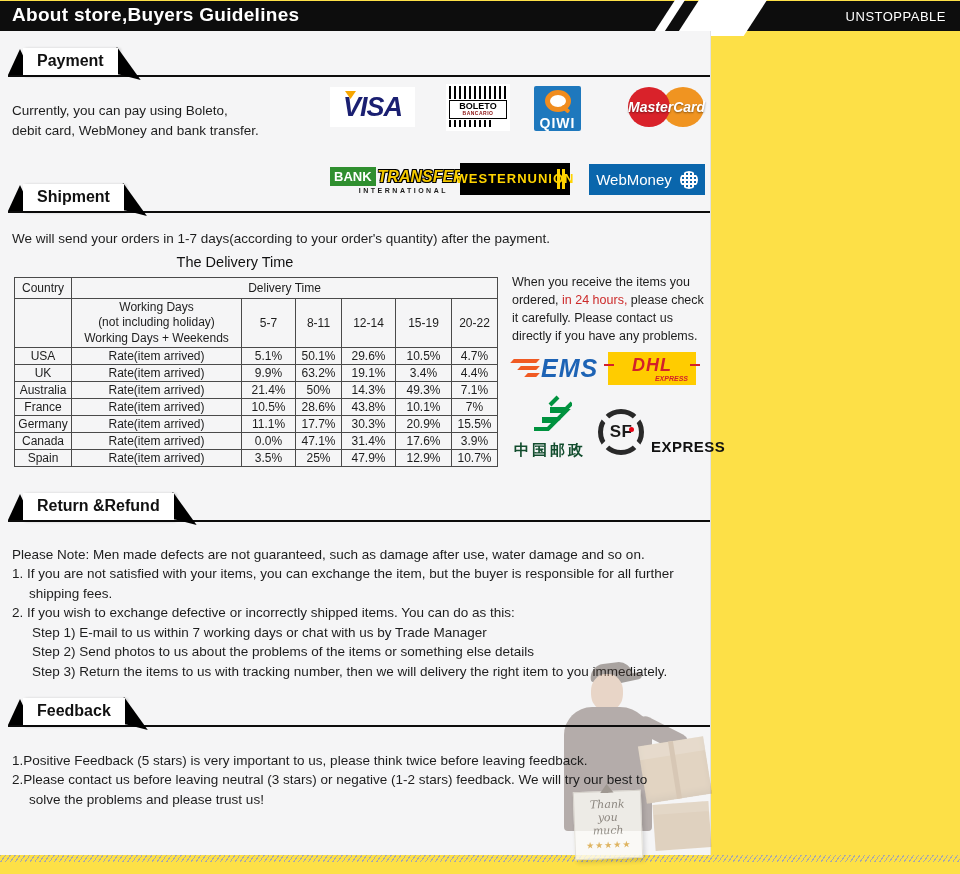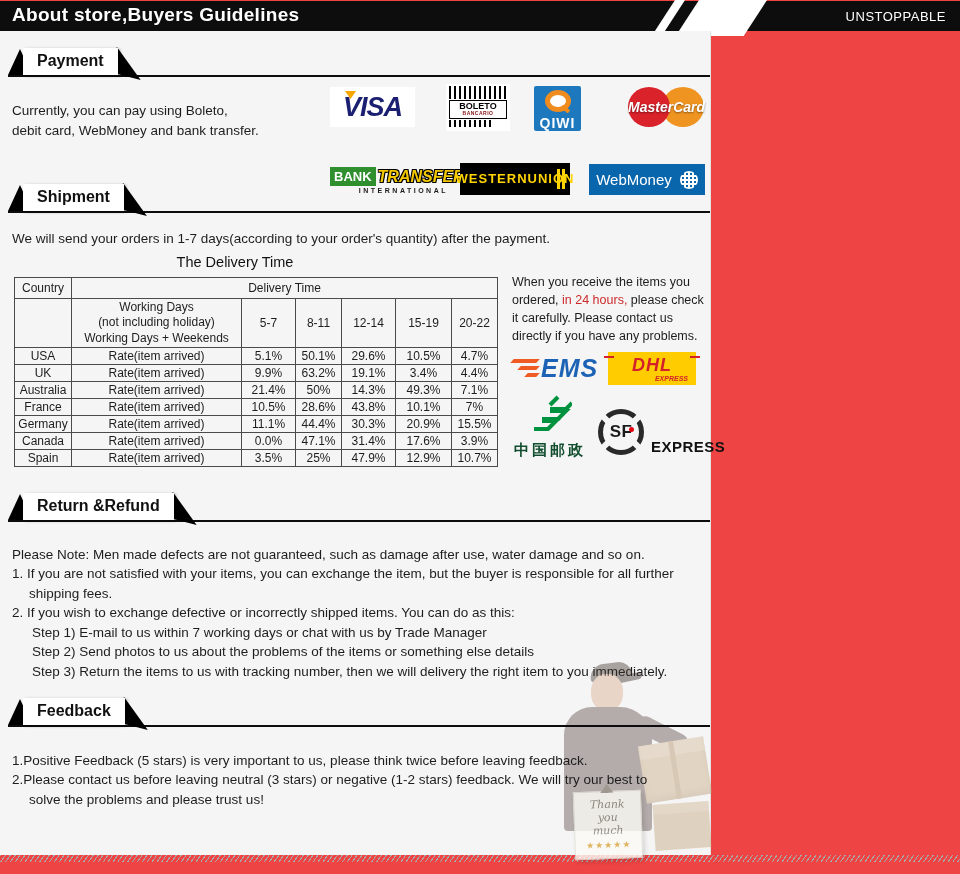--- a/index.html
+++ b/index.html
@@ -1,16 +1,16 @@
 <!DOCTYPE html>
 <html><head>
 <meta charset="utf-8">
 <style>
   html,body{margin:0;padding:0;background:#fff;}
-  #page{position:relative;width:960px;height:874px;background:#ef4444;overflow:hidden;
+  #page{position:relative;width:960px;height:874px;background:#fde047;overflow:hidden;
         font-family:"Liberation Sans","DejaVu Sans",sans-serif;color:#222;}
 
   
   #header{position:absolute;left:0;top:1px;width:960px;height:30px;background:#0d0d0d;}
   #header .title{position:absolute;left:12px;top:3px;color:#fff;font-size:19px;font-weight:bold;letter-spacing:0.3px;}
   #header .brand{position:absolute;right:14px;top:8px;color:#fff;font-size:13px;letter-spacing:0.5px;}
   .slash{position:absolute;top:-3px;height:38px;background:#fff;transform:skewX(-33deg);}
   .slash.s1{left:664px;width:10px;}
   .slash.s2{left:688px;width:68px;}
 
@@ -72,21 +72,21 @@
 
   
   .ems{left:512px;top:323px;display:flex;align-items:center;}
   .ems .wing{width:26px;height:22px;position:relative;margin-right:3px;}
   .ems .wing i{position:absolute;right:0;height:4px;background:#f05a23;transform:skewX(-42deg);display:block;}
   .ems .wing i:nth-child(1){top:1px;width:26px;}
   .ems .wing i:nth-child(2){top:8px;width:19px;}
   .ems .wing i:nth-child(3){top:15px;width:12px;}
   .ems .etxt{font-style:italic;font-weight:900;font-size:25px;color:#1d63b5;letter-spacing:1px;}
   .dhl{left:608px;top:321px;width:88px;height:33px;background:#ffcc00;display:flex;flex-direction:column;justify-content:center;align-items:center;}
-  .dhl .drow{display:flex;gap:18px;}
+  .dhl .drow{display:flex;align-items:center;gap:18px;}
   .dhl .dline{width:10px;height:0;border-top:2.5px solid #d3202a;}
   .dhl .dtxt{font-style:italic;font-weight:900;font-size:18px;color:#d3202a;letter-spacing:1px;line-height:1;}
   .dhl .dsub{font-style:italic;font-weight:bold;font-size:7px;color:#d3202a;align-self:flex-end;margin-right:8px;margin-top:1px;}
   .cpost{left:512px;top:362px;width:76px;text-align:center;}
   .cpost .ctxt{font-size:15px;font-weight:bold;color:#124d2e;letter-spacing:3px;margin-top:2px;}
   .sf{left:598px;top:378px;display:flex;align-items:flex-end;gap:7px;}
   .sf .ring{width:36px;height:36px;border:5px solid #292929;border-radius:50%;position:relative;background:transparent;}
   .sf .notch{position:absolute;width:11px;height:6px;background:#f5f5f6;}
   .sf .n1{left:-3px;top:2px;transform:rotate(45deg);}
   .sf .n2{right:-3px;top:2px;transform:rotate(-45deg);}
@@ -265,21 +265,21 @@
         <td>10.5%</td>
         <td>28.6%</td>
         <td>43.8%</td>
         <td>10.1%</td>
         <td>7%</td>
       </tr>
       <tr class="data">
         <td class="cleft">Germany</td>
         <td>Rate(item arrived)</td>
         <td>11.1%</td>
-        <td>44.4%</td>
+        <td>17.7%</td>
         <td>30.3%</td>
         <td>20.9%</td>
         <td>15.5%</td>
       </tr>
       <tr class="data">
         <td class="cleft">Canada</td>
         <td>Rate(item arrived)</td>
         <td>0.0%</td>
         <td>47.1%</td>
         <td>31.4%</td>

